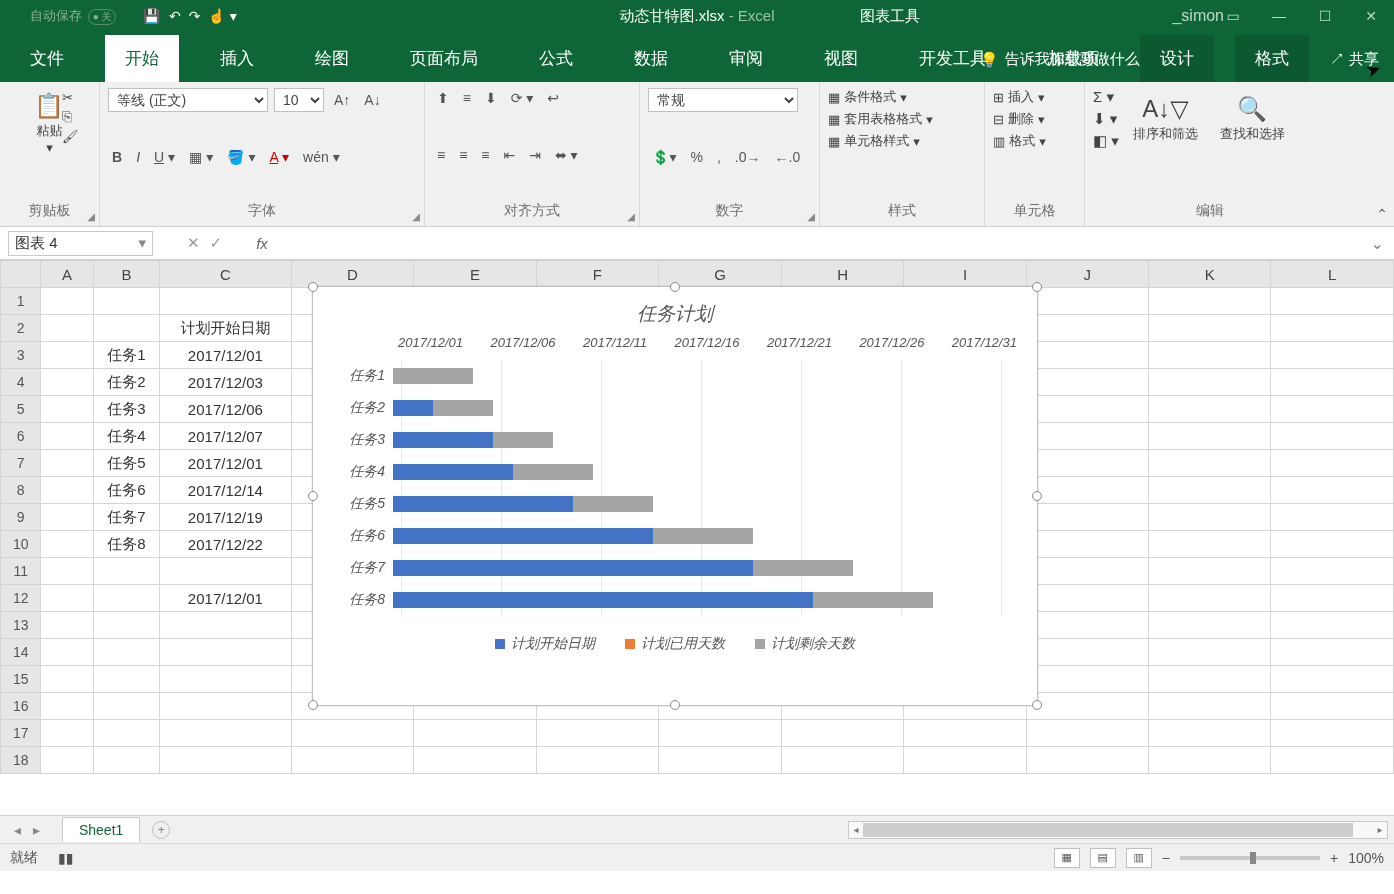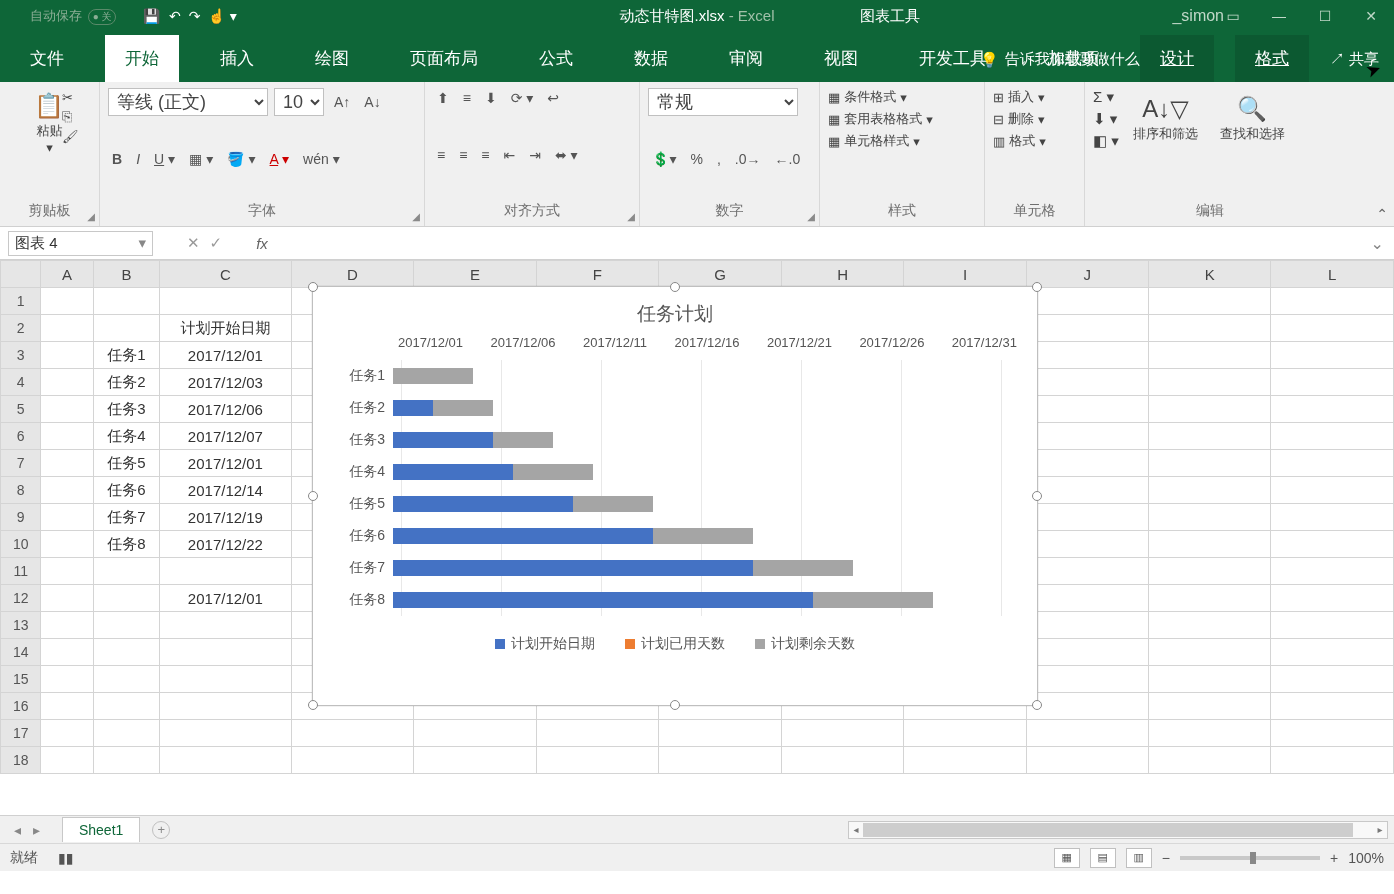--- a/index.html
+++ b/index.html
@@ -15,32 +15,32 @@
 .titlebar .title-center .gray { color:#a0c0a8;}
 .titlebar .chart-tools { position:absolute; left:860px; color:#fff; font-size:15px;}
 .titlebar .user-area { position:absolute; right:170px; color:#c0d8c8; font-size:16px;}
 .titlebar .winbtns { position:absolute; right:0; display:flex;}
 .titlebar .winbtns span { width:46px; height:32px; display:flex; align-items:center; justify-content:center; color:#c0d8c8; font-size:14px;}
 
 
 .ribbon-tabs { height: 50px; background: #0e6638; display:flex; align-items:flex-end; padding-left:10px; position:relative;gap:21px;}
 .ribbon-tabs .tab { padding: 12px 20px; color:#fff; font-size:17px; cursor:pointer;}
 .ribbon-tabs .tab.active { background:#fff; color:#0e6638; font-weight:normal;}
-.ribbon-tabs .tab.contextual { background:rgba(0,0,0,0.12);text-decoration:underline; }
+.ribbon-tabs .tab.contextual { background:rgba(0,0,0,0.12); }
 .ribbon-tabs .tellme { position:absolute; left:980px; top:18px; color:#fff; font-size:15px; display:flex; align-items:center; gap:6px;}
 .ribbon-tabs .share { position:absolute; right:15px; top:18px; color:#fff; font-size:15px;}
 
 
 .ribbon { height: 145px; background:#f0f0f0; border-bottom:1px solid #d0d0d0; display:flex; position:relative;}
 .ribbon .group { border-right:1px solid #d8d8d8; padding:6px 8px 4px 8px; display:flex; flex-direction:column; justify-content:space-between;}
 .ribbon .group-label { text-align:center; font-size:14px; color:#6f6f6f; padding-bottom:2px; position:relative;}
 .ribbon .group-label .launcher { position:absolute; right:-4px; bottom:0; font-size:10px; color:#8a8a8a;}
 .ribbon .row { display:flex; align-items:center; gap:6px; margin-bottom:4px;}
 .ribbon button, .ribbon .btn { background:none; border:none; color:#555; font-size:14px; cursor:pointer; padding:2px 4px;}
-.ribbon select, .ribbon input { border:1px solid #c0c0c0; background:#fff; font-size:18px; padding:2px 4px; color:#444;}
+.ribbon select, .ribbon input { border:1px solid #c0c0c0; background:#fff; font-size:14px; padding:2px 4px; color:#444;}
 .ribbon .big-btn { display:flex; flex-direction:column; align-items:center; font-size:13px; color:#444; padding:4px 8px;}
 .ribbon .big-btn .ico { font-size:24px; margin-bottom:2px;}
 .ribbon .vlist { display:flex; flex-direction:column; gap:4px; font-size:13px; color:#444;}
 .ribbon .vlist div { display:flex; align-items:center; gap:4px;}
 .ribbon .collapse { position:absolute; right:6px; bottom:4px; font-size:14px; color:#666;}
 
 
 .formula-bar { height:33px; border-bottom:1px solid #d0d0d0; display:flex; align-items:center; background:#fff;}
 .formula-bar .namebox { width:145px; border:1px solid #c8c8c8; margin:3px 4px 3px 8px; padding:2px 6px; font-size:15px; color:#333; display:flex; justify-content:space-between; align-items:center;}
 .formula-bar .fx-btns { display:flex; gap:10px; padding:0 30px; color:#999; font-size:15px;}
@@ -51,21 +51,21 @@
 
 .grid-area { position:relative; height:555px; overflow:hidden; background:#fff;}
 .grid-area table { border-collapse:collapse; table-layout:fixed;}
 .grid-area th, .grid-area td { border:1px solid #d4d4d4; font-size:15px; text-align:center; padding:0; height:27px; color:#333; font-weight:normal;}
 .grid-area th { background:#e6e6e6; color:#444;}
 .grid-area .corner { width:42px; background:#e6e6e6;}
 .grid-area .rowhdr { width:42px; background:#e6e6e6; font-size:14px; color:#555;}
 .col-A{width:55px;} .col-B{width:70px;} .col-C{width:135px;} .col-wide{width:130px;}
 
 
-.chart-obj { position:absolute; left:312px; top:26px; width:726px; height:420px; background:#fff; border:1px solid #bfbfbf; box-shadow:0 0 0 1px rgba(0,0,0,0.05);}
+.chart-obj { position:absolute; left:312px; top:26px; width:726px; height:420px; background:#fff; border:1px solid #bfbfbf; box-shadow:0 0 0 1px rgba(0,0,0,0.05);font-style:italic;}
 .chart-obj .handle { position:absolute; width:10px; height:10px; background:#fff; border:1px solid #888; border-radius:50%;}
 .h-tl{left:-5px;top:-5px;} .h-tr{right:-5px;top:-5px;} .h-bl{left:-5px;bottom:-5px;} .h-br{right:-5px;bottom:-5px;}
 .h-tm{left:50%;top:-5px;margin-left:-5px;} .h-bm{left:50%;bottom:-5px;margin-left:-5px;}
 .h-ml{left:-5px;top:50%;margin-top:-5px;} .h-mr{right:-5px;top:50%;margin-top:-5px;}
 .chart-title { text-align:center; font-size:19px; color:#555; padding:14px 0 8px 0;}
 .chart-plot { position:relative; margin:0 20px; height:290px;}
 .chart-xaxis { display:flex; justify-content:space-between; font-size:13px; color:#555; padding:0 0 10px 65px;}
 .chart-bars { position:relative;}
 .bar-row { display:flex; align-items:center; height:32px;}
 .bar-row .ylab { width:60px; text-align:right; font-size:14px; color:#555; padding-right:8px;}

